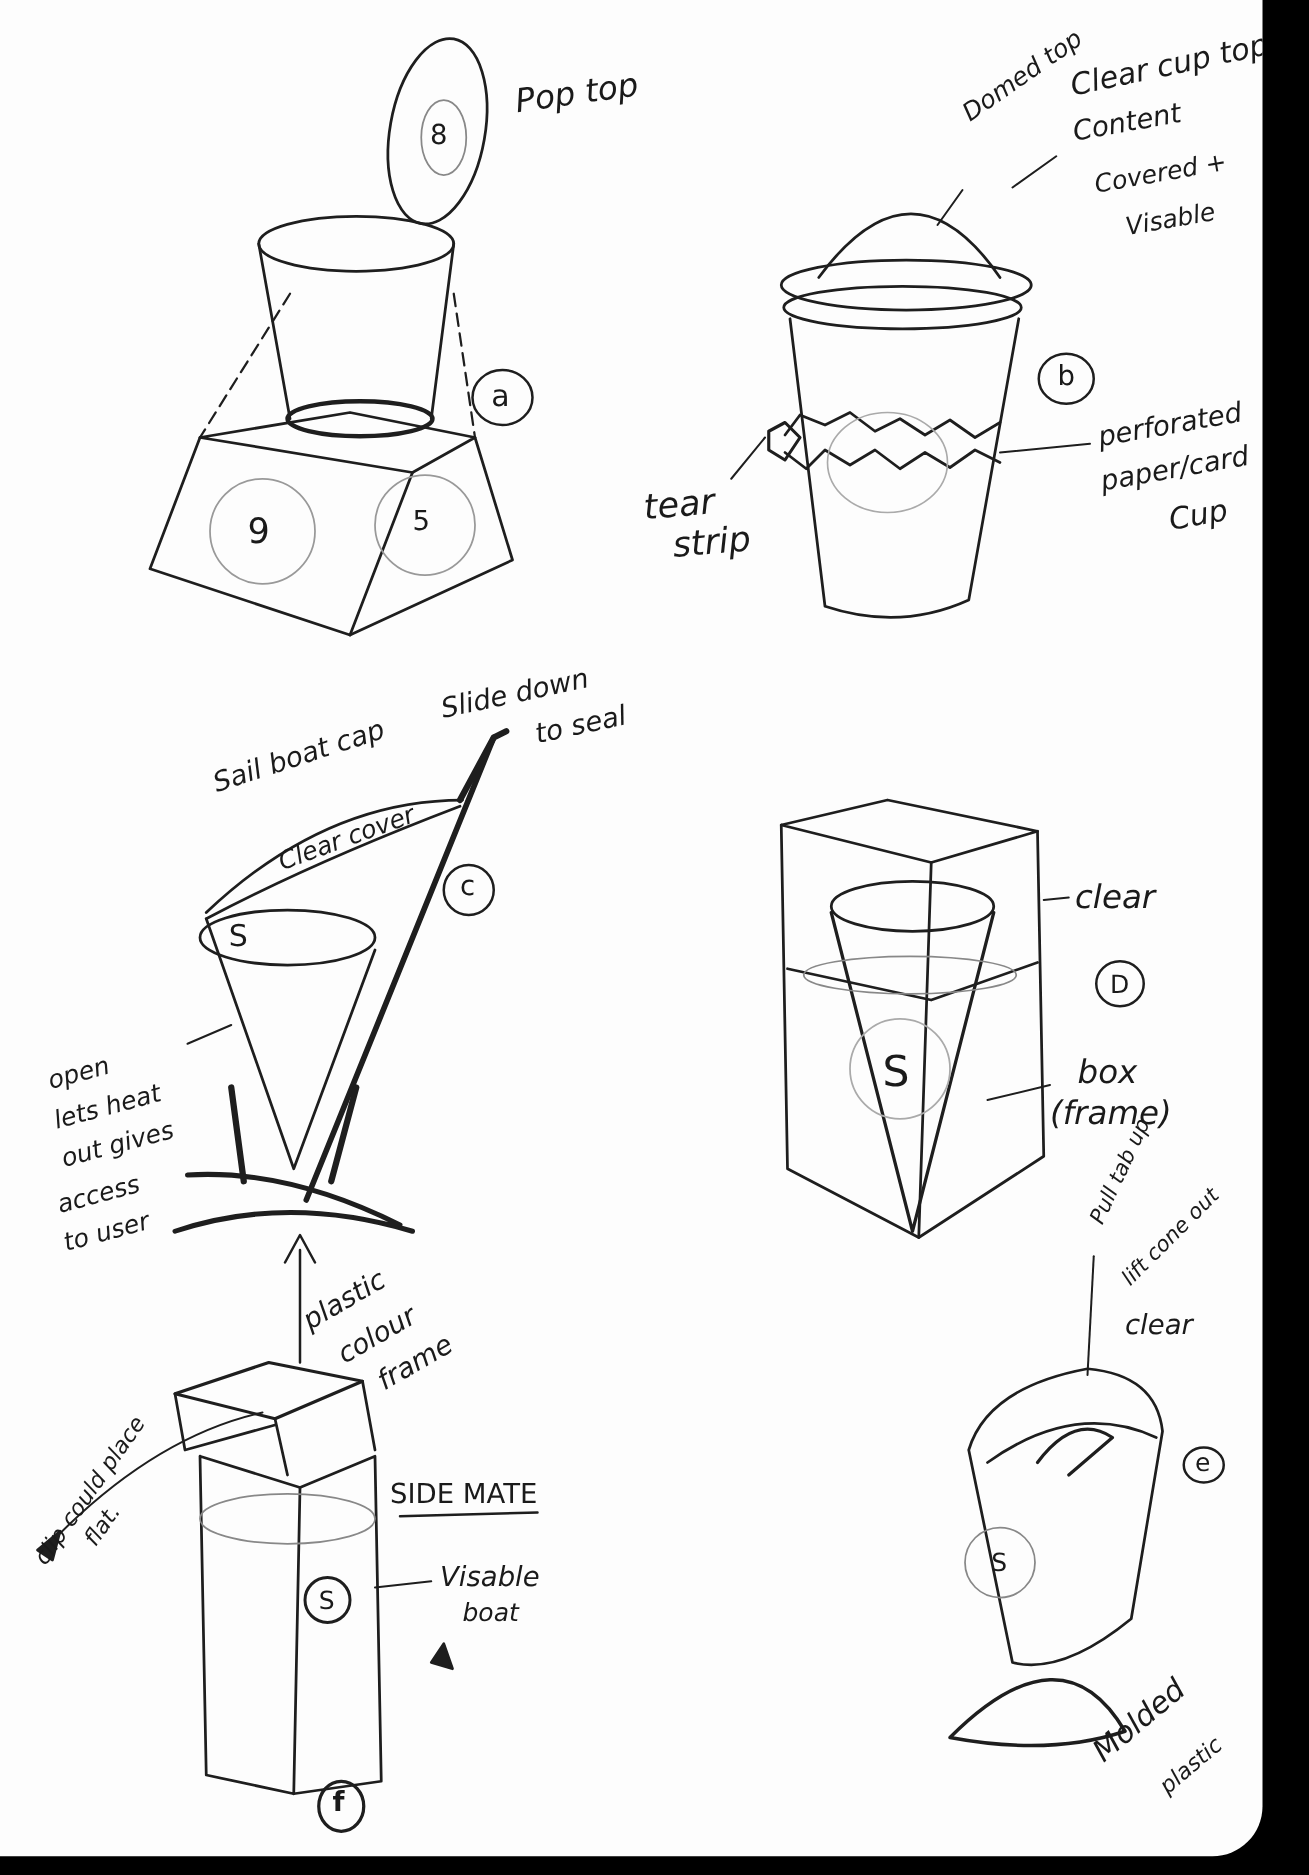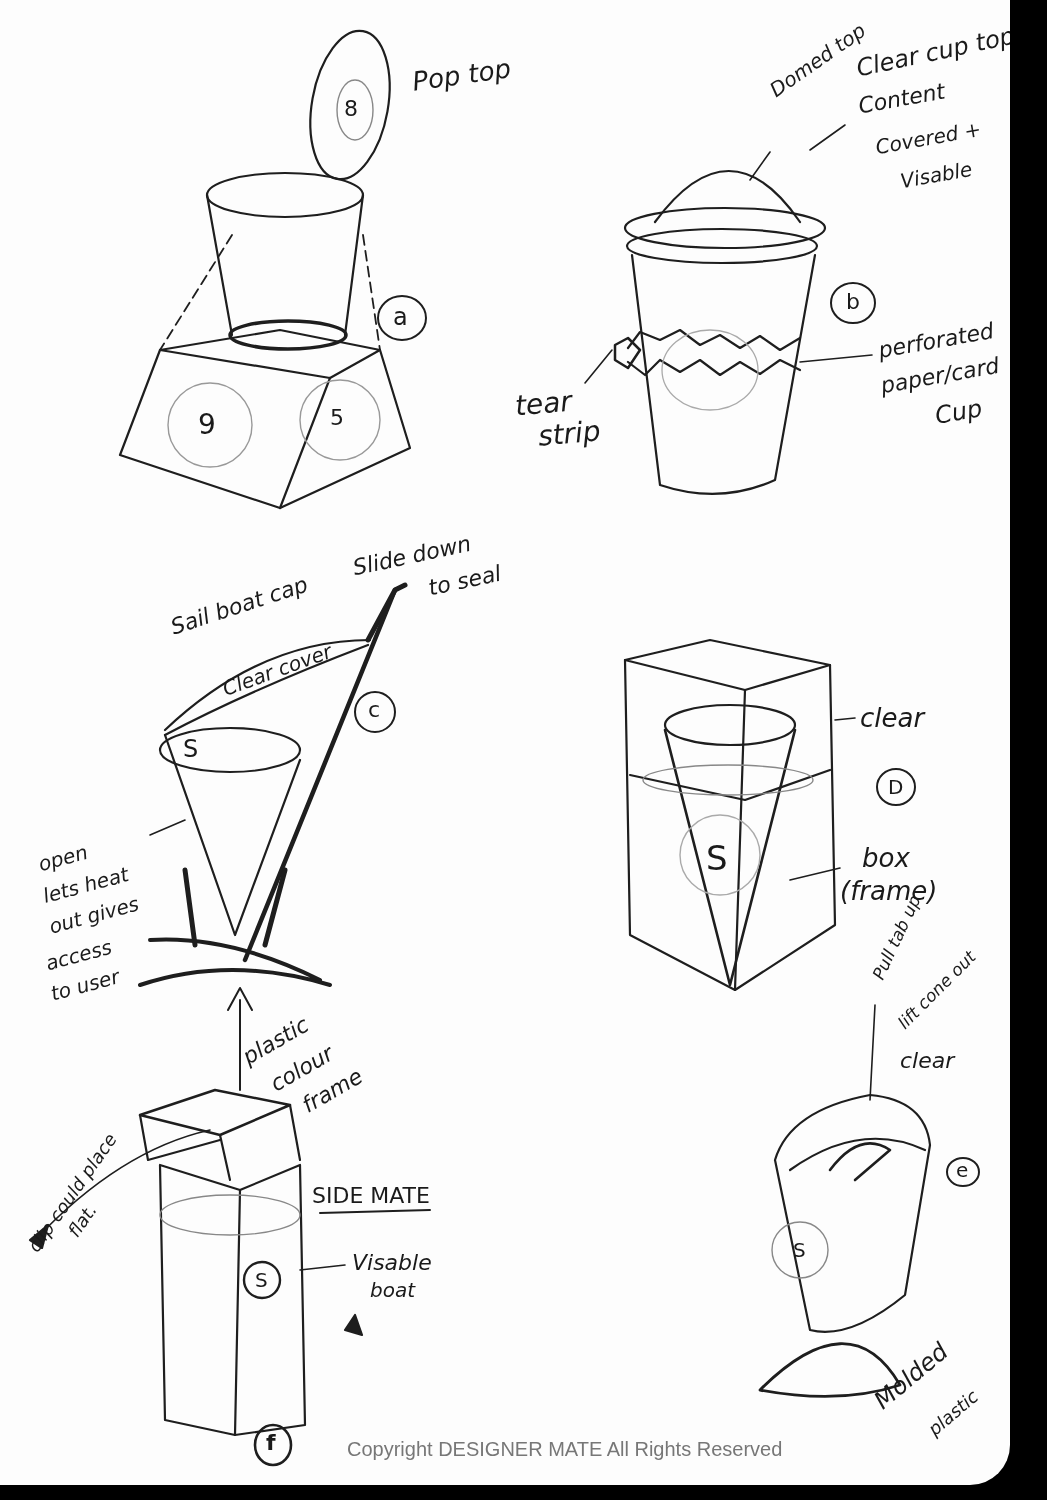--- a/index.html
+++ b/index.html
@@ -157,14 +157,13 @@
   <div class="tag" style="left:956px; top:1158px; font-size:20px;">e</div>
 
   <div class="hw" style="left:25px; top:1245px; font-size:18px; transform:rotate(-55deg); transform-origin:left top;">clip could place</div>
   <div class="hw" style="left:65px; top:1230px; font-size:18px; transform:rotate(-55deg); transform-origin:left top;">flat.</div>
   <div class="hw" style="left:312px; top:1185px; font-size:22px; font-style:normal;">SIDE MATE</div>
   <div class="hw" style="left:352px; top:1252px; font-size:22px;">Visable</div>
   <div class="hw" style="left:370px; top:1280px; font-size:20px;">boat</div>
   <div class="tag" style="left:255px; top:1268px; font-size:20px;">S</div>
   <div class="tag" style="left:266px; top:1430px; font-size:22px; font-weight:bold;">f</div>
 
-  <div class="copyright">Copyright DESIGNER MATE All Rights Reserved</div>
 </div>
 
 </body></html>

